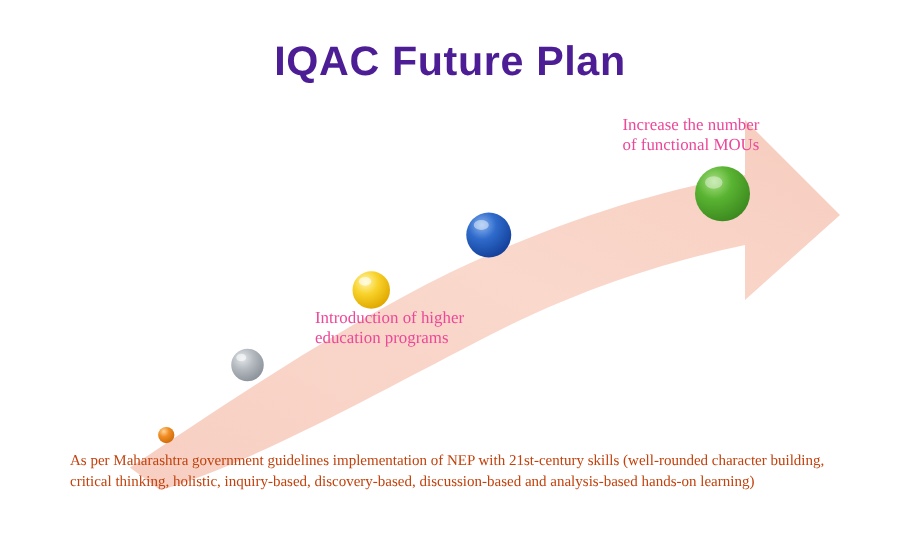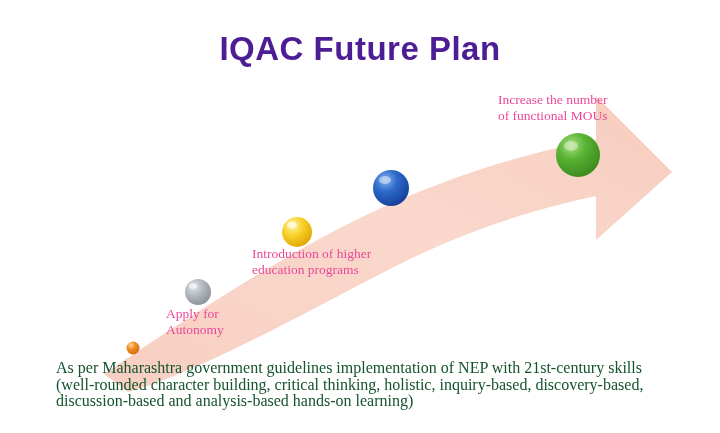--- a/index.html
+++ b/index.html
@@ -53,23 +53,23 @@
   #label-industry   { left: 416px; top: 166px; }
   #label-programs   { left: 252px; top: 246px; }
   #label-autonomy   { left: 166px; top: 306px; }
   
   #footnote {
     position: absolute;
     left: 56px;
     top: 360px;
     width: 615px;
     font-family: "Liberation Serif", "DejaVu Serif", serif;
-    font-size: 16px;
+    font-size: 12px;
     line-height: 16.5px;
-    color: #14532d;
+    color: #c2410c;
     text-align: left;
   }
 </style>
 </head>
 <body>
 
 <div id="canvas">
 
   <div id="title">IQAC Future Plan</div>
 
@@ -132,18 +132,16 @@
     </g>
   </svg>
 
   <div id="label-mous" class="node-label">Increase the number
 of functional MOUs</div>
 
 
   <div id="label-programs" class="node-label">Introduction of higher
 education programs</div>
 
-  <div id="label-autonomy" class="node-label">Apply for
-Autonomy</div>
 
   <div id="footnote">As per Maharashtra government guidelines implementation of NEP with 21st-century skills (well-rounded character building, critical thinking, holistic, inquiry-based, discovery-based, discussion-based and analysis-based hands-on learning)</div>
 
 </div>
 
 </body></html>

